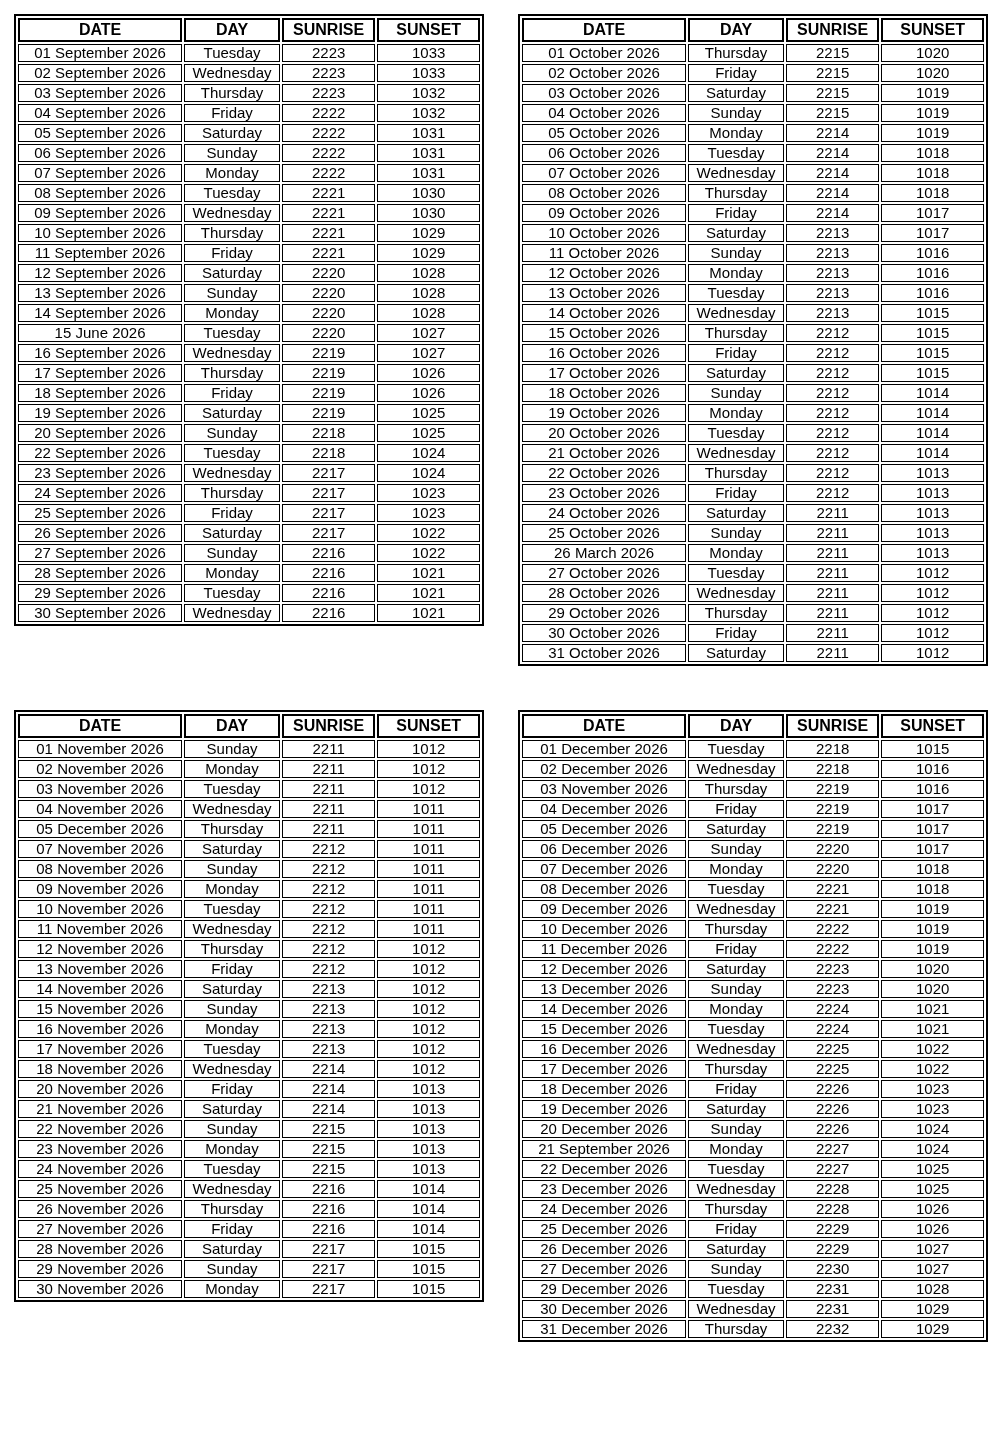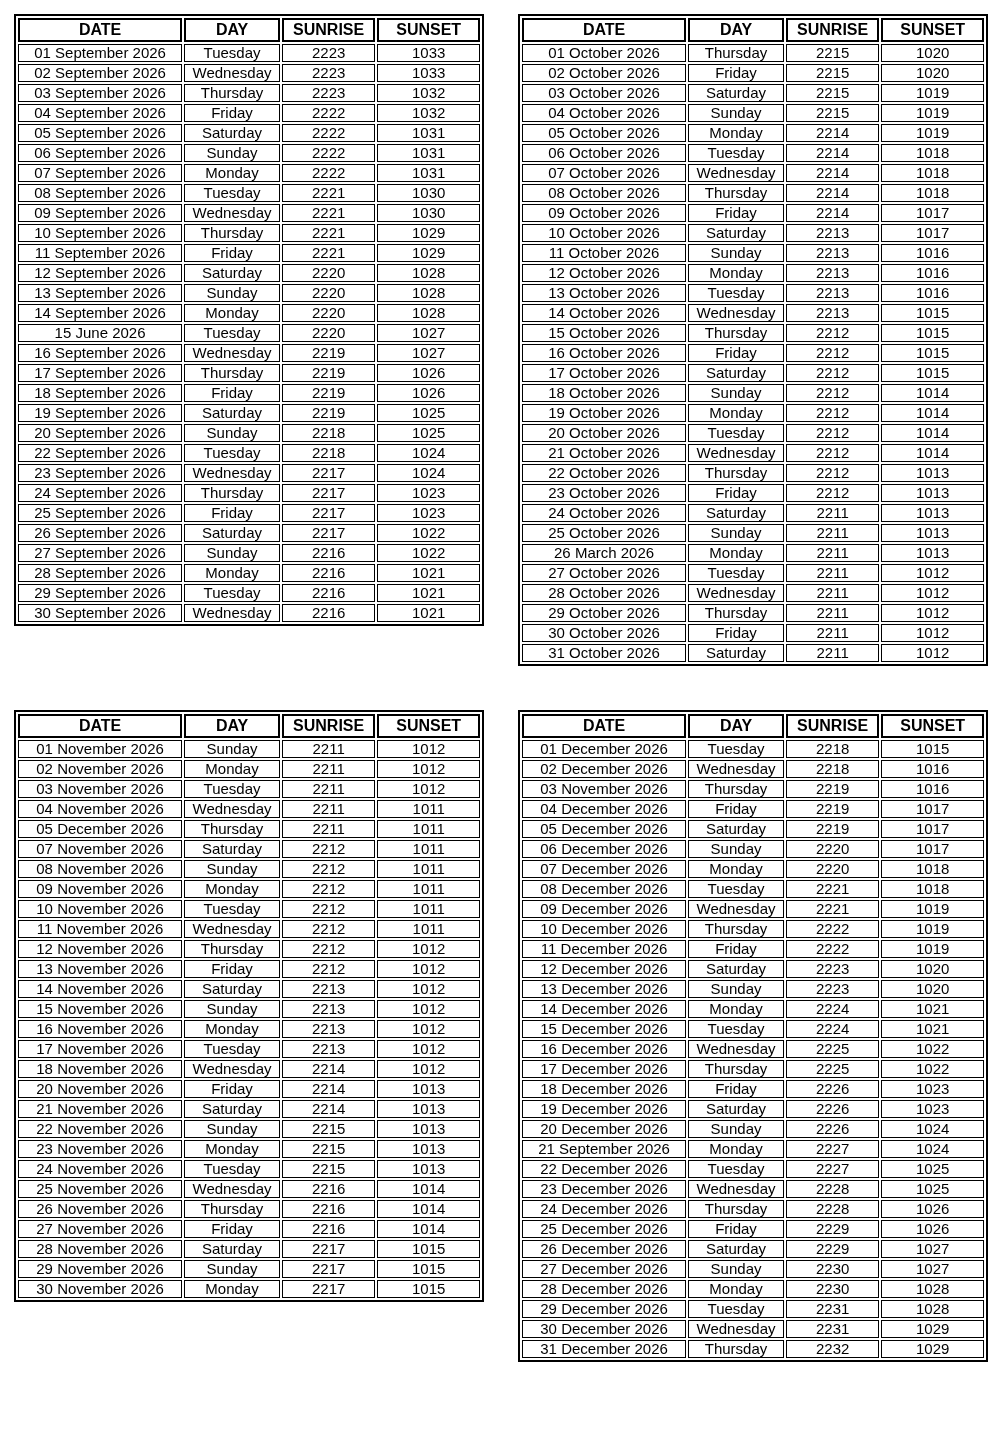--- a/index.html
+++ b/index.html
@@ -822,26 +822,20 @@
             <td>2229</td>
             <td>1027</td>
           </tr>
           <tr>
             <td>27 December 2026</td>
             <td>Sunday</td>
             <td>2230</td>
             <td>1027</td>
           </tr>
           <tr>
-            <td>28 December 2026</td>
-            <td>Monday</td>
-            <td>2230</td>
-            <td>1028</td>
-          </tr>
-          <tr>
             <td>29 December 2026</td>
             <td>Tuesday</td>
             <td>2231</td>
             <td>1028</td>
           </tr>
           <tr>
             <td>30 December 2026</td>
             <td>Wednesday</td>
             <td>2231</td>
             <td>1029</td>

